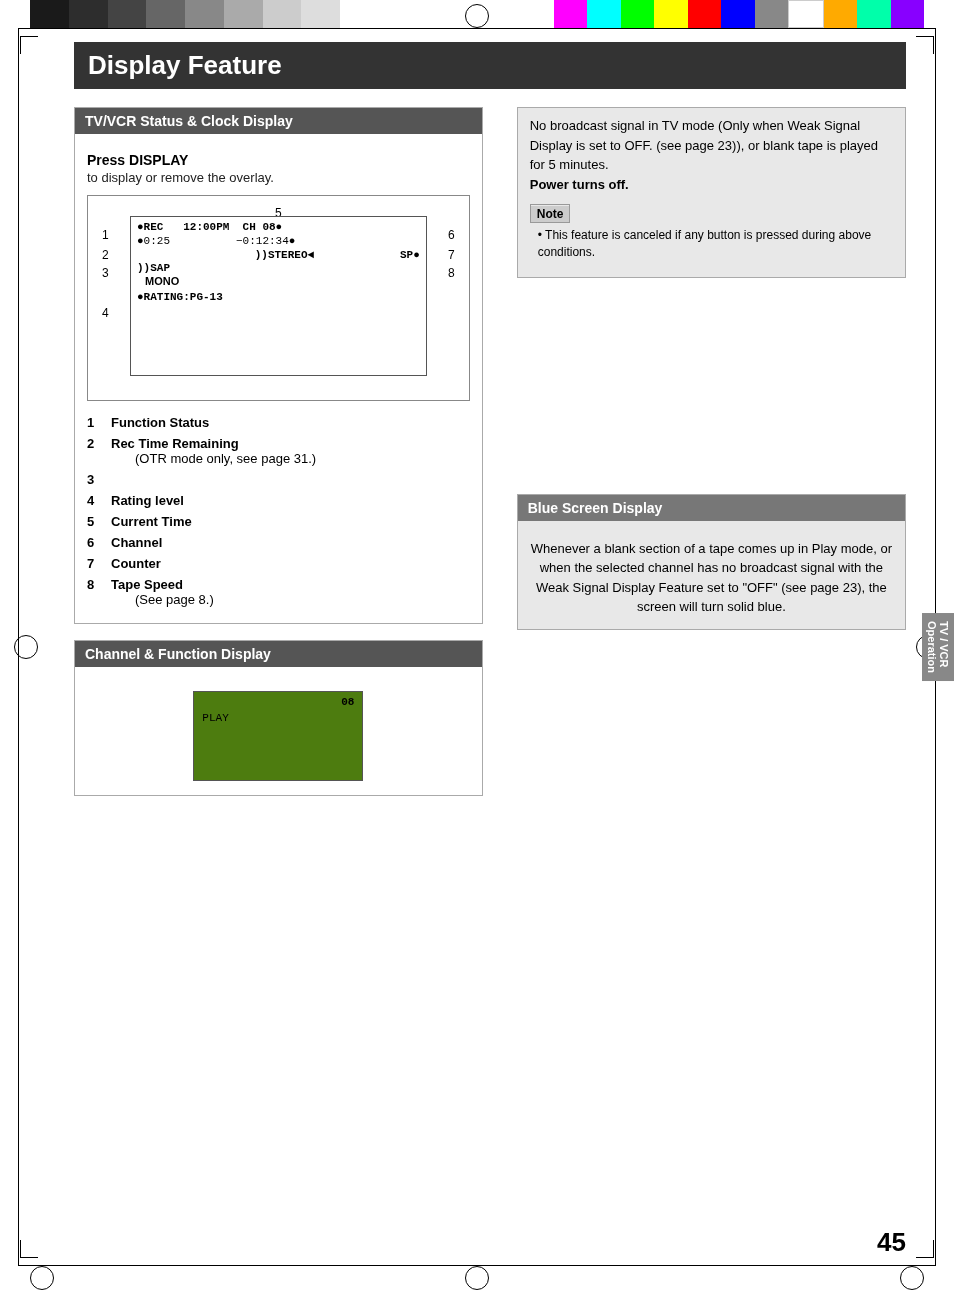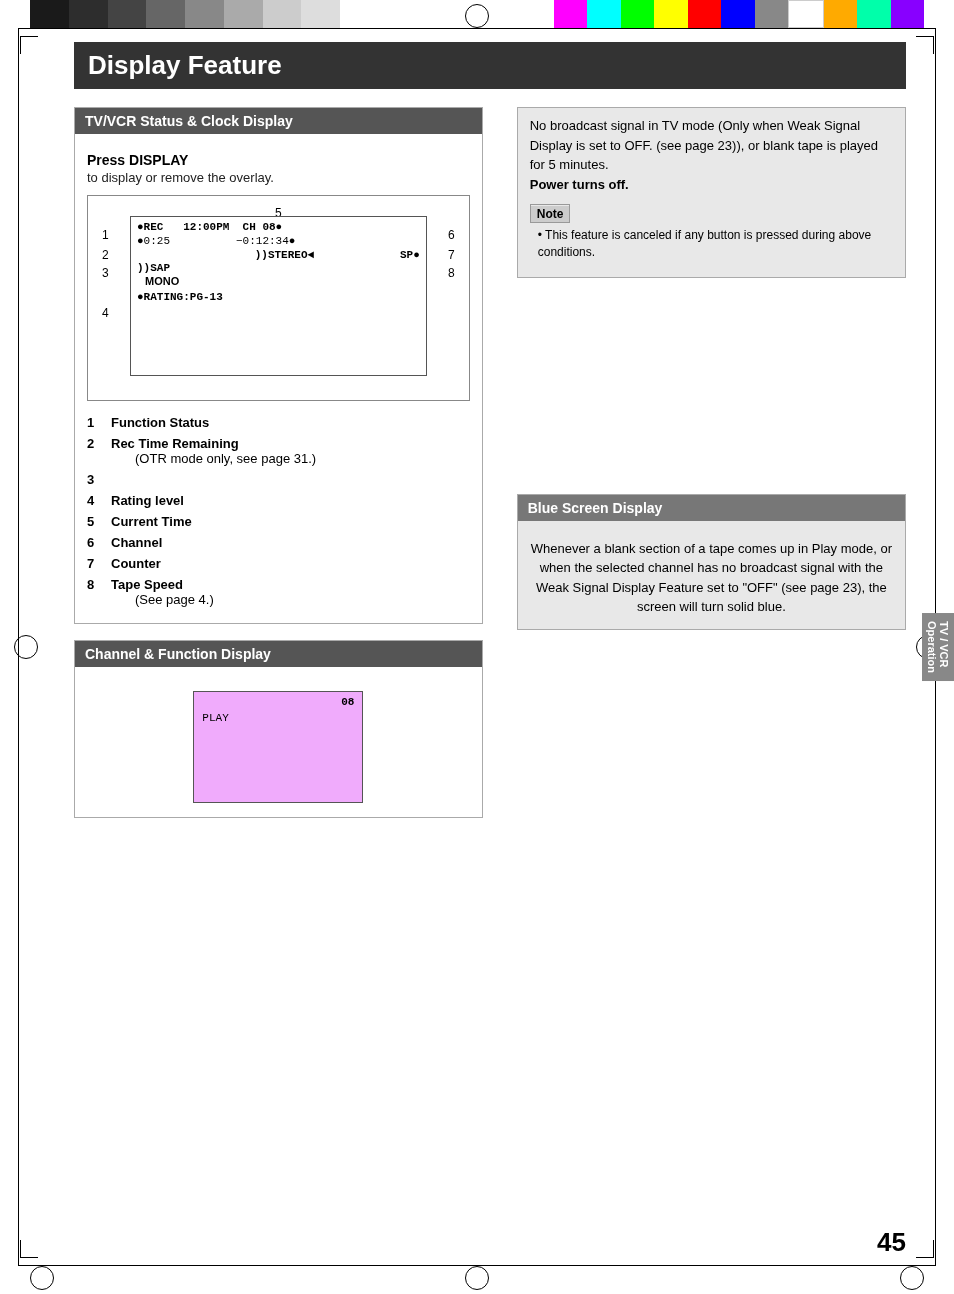--- a/index.html
+++ b/index.html
@@ -180,23 +180,23 @@
       margin-bottom: 12px;
     }
     .channel-diagram {
       display: flex;
       justify-content: center;
       margin-top: 6px;
     }
     .ch-screen {
       border: 1.5px solid #555;
       width: 170px;
-      height: 112px;
+      height: 90px;
       position: relative;
-      background: #f0abfc;
+      background: #4d7c0f;
     }
     .ch-screen .ch-num {
       position: absolute;
       top: 4px;
       right: 8px;
       font-size: 11px;
       font-family: 'Courier New', monospace;
       font-weight: bold;
     }
     .ch-screen .ch-play {
@@ -404,21 +404,21 @@
             <li>
               <span class="num">7</span>
               <div>
                 <span class="label">Counter</span>
               </div>
             </li>
             <li>
               <span class="num">8</span>
               <div>
                 <span class="label">Tape Speed</span>
-                <span class="sub">(See page 4.)</span>
+                <span class="sub">(See page 8.)</span>
               </div>
             </li>
           </ul>
         </div>
       </div>
 
       <div style="border:1.5px solid #aaa;">
         <div class="section-header">
           <span>Channel &amp; Function Display</span>
         </div>

